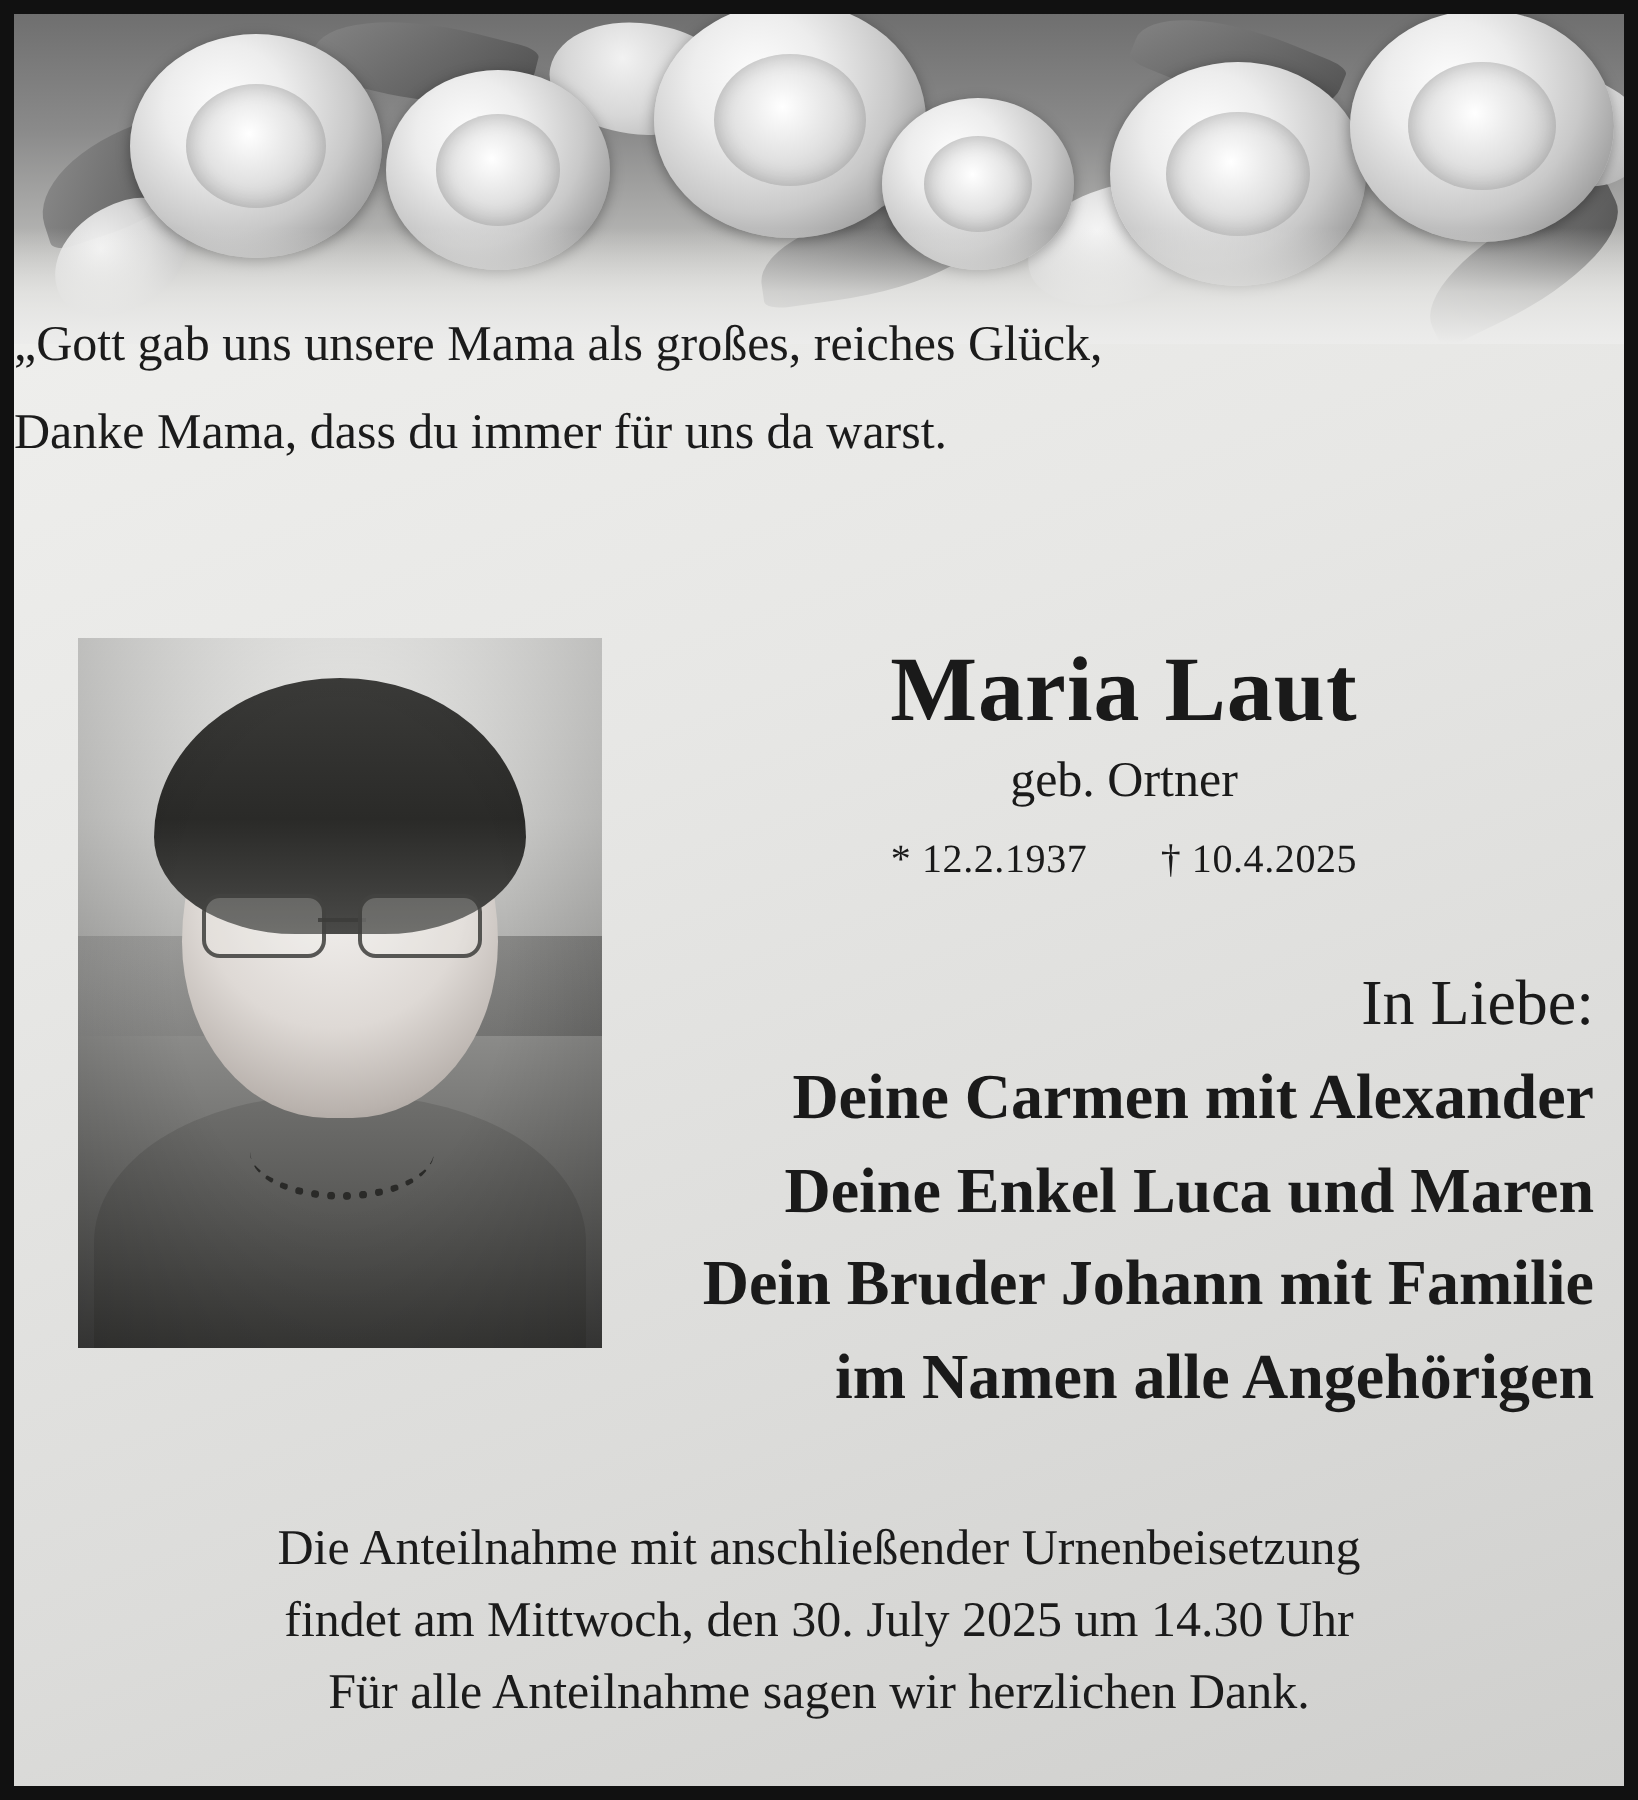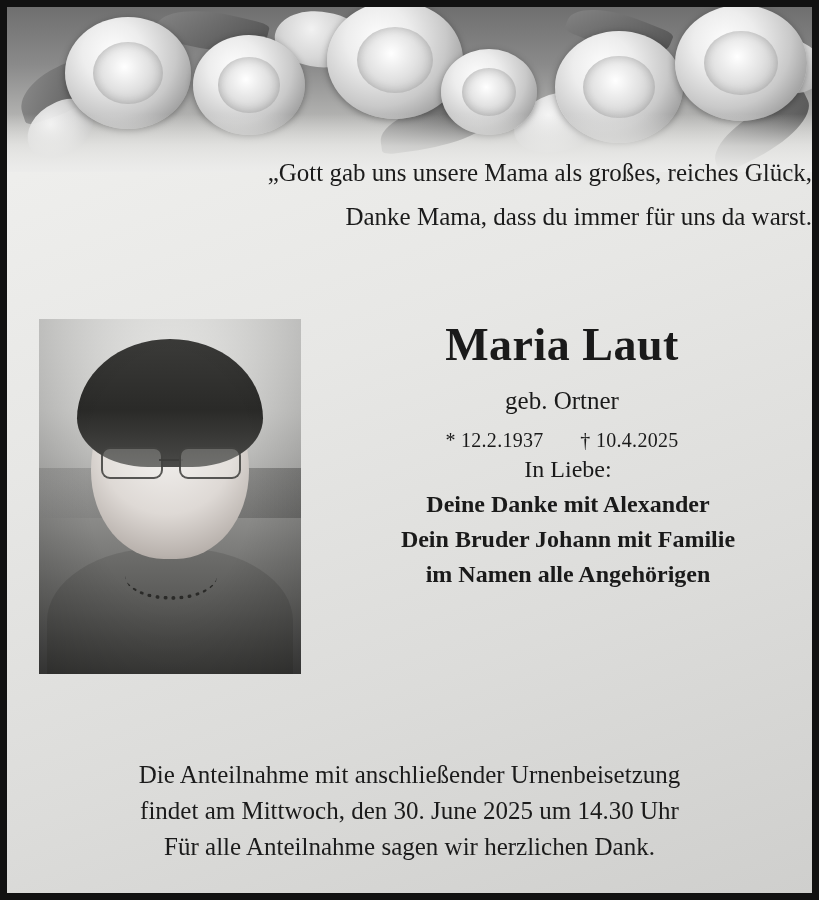--- a/index.html
+++ b/index.html
@@ -67,21 +67,21 @@
     width: 100%; height: 58px;
     background: linear-gradient(180deg, rgba(226,226,224,0) 0%, rgba(233,233,231,0.75) 55%, #ececeb 100%);
   }
 
   
   .verse {
     position: absolute;
     top: 148px;
     left: 0;
     width: 805px;
-    text-align: right;
+    text-align: left;
     font-size: 25px;
     line-height: 1.42;
     color: #1b1b1b;
   }
   .verse .thanks {
     display: block;
     margin-top: 8px;
   }
 
   .middle {
@@ -181,33 +181,34 @@
   }
   .name {
     font-size: 46px;
     font-weight: bold;
     letter-spacing: 0.5px;
     line-height: 1.05;
     margin-top: 4px;
   }
   .maiden {
     font-size: 25px;
-    margin-top: 18px;
+    margin-top: 8px;
   }
   .dates {
     font-size: 20px;
     margin-top: 14px;
     letter-spacing: 0.3px;
   }
   .dates .gap { display: inline-block; width: 26px; }
 
   .family {
-    text-align: center;
+    margin-top: 36px;
+    text-align: right;
     padding-left: 12px;
-    font-size: 24px;
+    font-size: 32px;
     line-height: 1.46;
   }
   .family .lead {
     font-weight: normal;
   }
   .family .bold {
     font-weight: bold;
   }
 
   .funeral {
@@ -274,26 +275,27 @@
       <div class="name">Maria Laut</div>
       <div class="maiden">geb. Ortner</div>
       <div class="dates">
         <span>* 12.2.1937</span>
         <span class="gap"></span>
         <span>† 10.4.2025</span>
       </div>
 
       <div class="family">
         <div class="lead">In Liebe:</div>
-        <div class="bold">Deine Danke mit Alexander</div>
+        <div class="bold">Deine Carmen mit Alexander</div>
+        <div class="bold">Deine Enkel Luca und Maren</div>
         <div class="bold">Dein Bruder Johann mit Familie</div>
         <div class="bold">im Namen alle Angehörigen</div>
       </div>
     </div>
   </div>
 
   <div class="funeral">
     <div>Die Anteilnahme mit anschließender Urnenbeisetzung</div>
-    <div>findet am Mittwoch, den 30. June 2025 um 14.30 Uhr</div>
+    <div>findet am Mittwoch, den 30. July 2025 um 14.30 Uhr</div>
     <div>Für alle Anteilnahme sagen wir herzlichen Dank.</div>
   </div>
 
 </div>
 
 </body></html>

